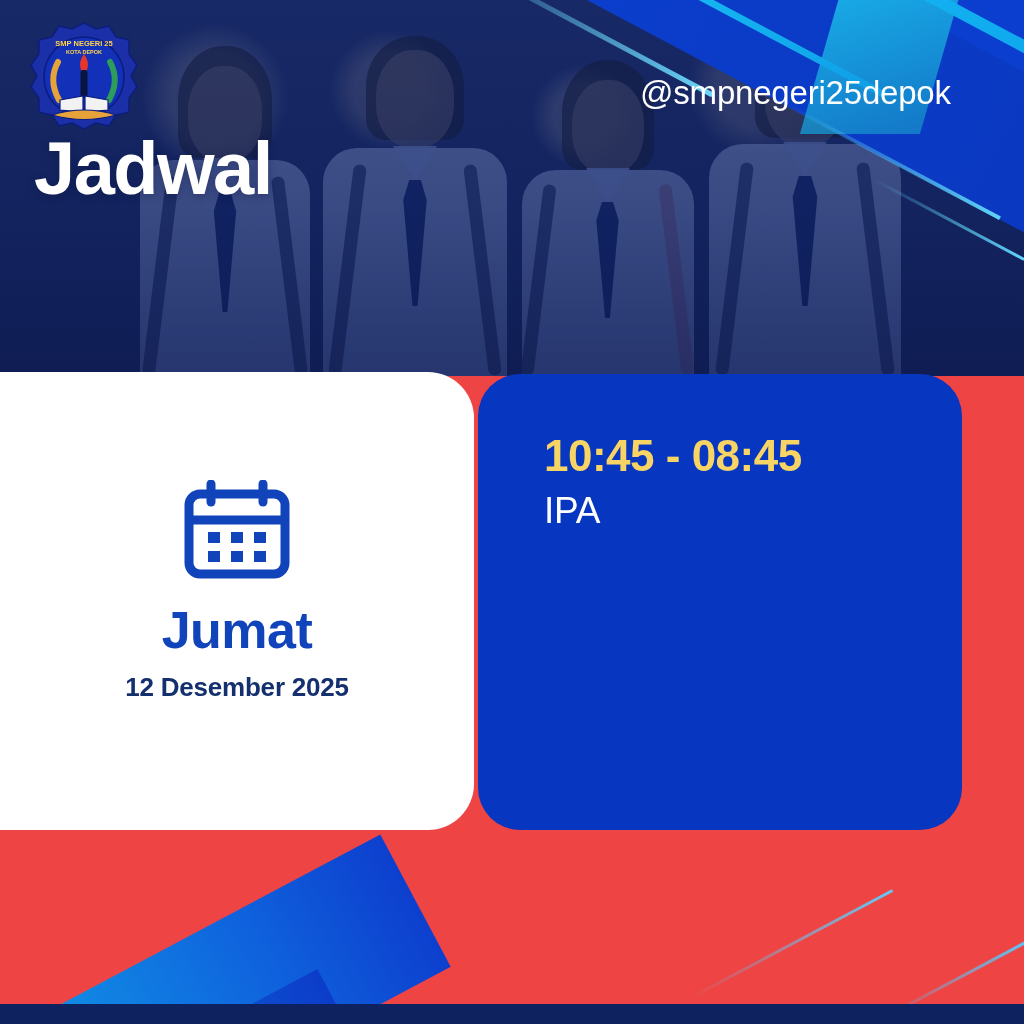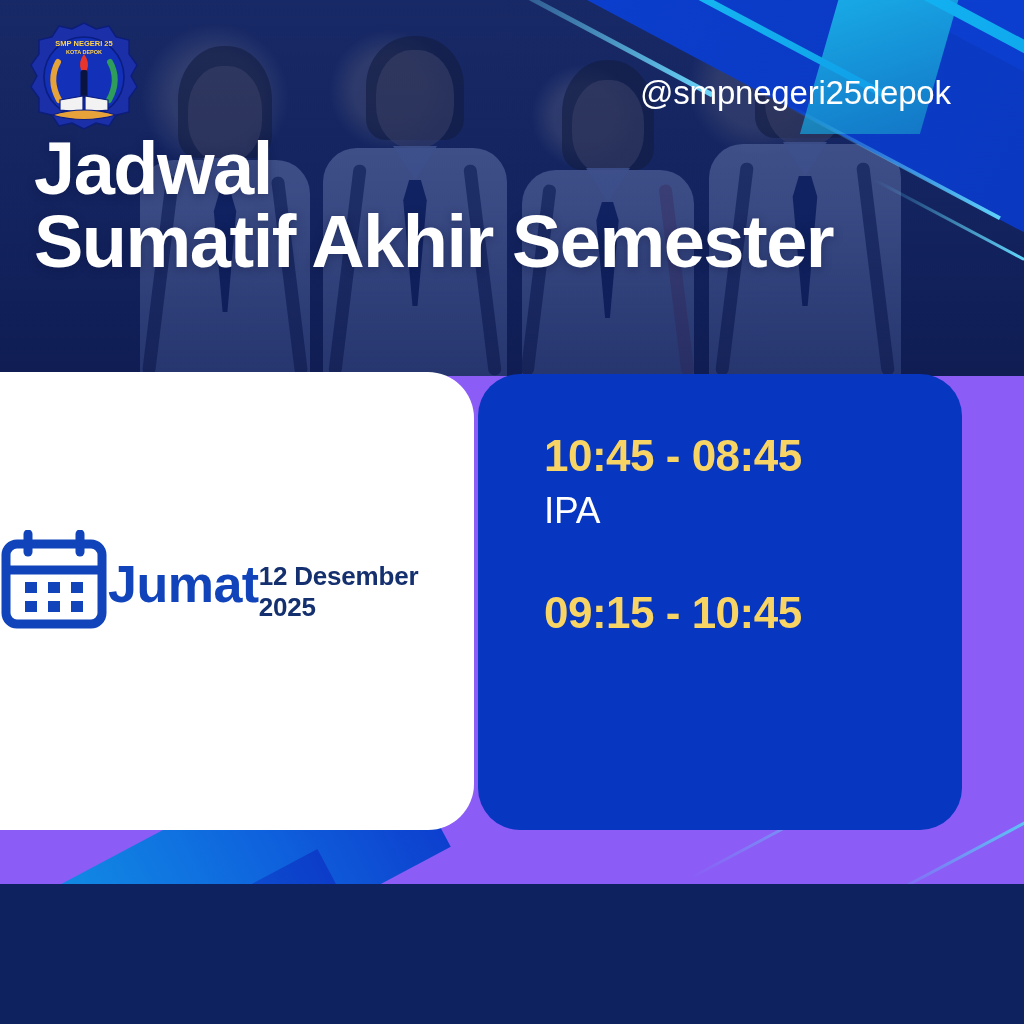--- a/index.html
+++ b/index.html
@@ -6,22 +6,22 @@
   html,body { width:1024px; height:1024px; }
   body {
     font-family:"Liberation Sans", sans-serif;
     background:#0f2260;
     overflow:hidden;
     position:relative;
   }
 
   .poster {
     position:absolute; inset:0;
-    width:1024px; height:884px;
-    background:#8b5cf6;
+    width:1024px; height:1004px;
+    background:#ef4444;
     overflow:hidden;
     text-decoration:underline;
   }
 
   
   .hero {
     position:absolute; left:0; top:0; width:1024px; height:376px;
     overflow:hidden;
     background:#1b2f6e;
   }
@@ -147,21 +147,21 @@
   
   .card-day {
     position:absolute;
     left:-60px; top:372px; width:534px; height:458px;
     background:#ffffff;
     border-radius:0 46px 46px 0;
     z-index:6;
   }
   .day-inner {
     position:absolute; left:60px; top:0; right:0; bottom:0;
-    display:flex; flex-direction:row;
+    display:flex; flex-direction:column;
     align-items:center; justify-content:center;
     padding-bottom:19px;
   }
   .cal-icon { width:108px; height:100px; margin-bottom:24px; }
   .day-name {
     font-size:52px; font-weight:700; color:#1144ba;
     letter-spacing:-0.5px; line-height:1; margin-bottom:16px;
   }
   .day-date {
     font-size:26px; font-weight:700; color:#14306e; letter-spacing:-0.2px;
@@ -301,30 +301,28 @@
         <rect x="52.5" y="50" width="7" height="28" rx="2.4" fill="#0a1440"></rect>
         <path d="M32 80 L55 76 L55 92 L32 90 Z" fill="#f2f2f2" stroke="#0a1d80" stroke-width="1.2"></path>
         <path d="M80 80 L57 76 L57 92 L80 90 Z" fill="#f2f2f2" stroke="#0a1d80" stroke-width="1.2"></path>
         <path d="M24 95 Q56 85 88 95 Q56 104 24 95 Z" fill="#e8a23a" stroke="#0a1d80" stroke-width="1.1"></path>
       </g>
     </svg>
   </div>
 
   <div class="title-block">
     <div class="title-line">Jadwal</div>
-    <div class="title-line">Sumatif Akhir Semester</div>
   </div>
 
   <div class="card-slots">
     <div class="slot">
       <div class="slot-time">10:45 - 08:45</div>
       <div class="slot-subject">IPA</div>
     </div>
     <div class="slot">
-      <div class="slot-time">09:15 - 10:45</div>
     </div>
   </div>
 
   <div class="card-day">
     <div class="day-inner">
       <span class="cal-icon">
         <svg viewBox="0 0 108 100" width="108" height="100" aria-hidden="true">
           <rect x="6" y="14" width="96" height="80" rx="11" ry="11" fill="none" stroke="#1144ba" stroke-width="9"></rect>
           <line x1="6" y1="40" x2="102" y2="40" stroke="#1144ba" stroke-width="9"></line>
           <line x1="28" y1="4" x2="28" y2="22" stroke="#1144ba" stroke-width="9" stroke-linecap="round"></line>

